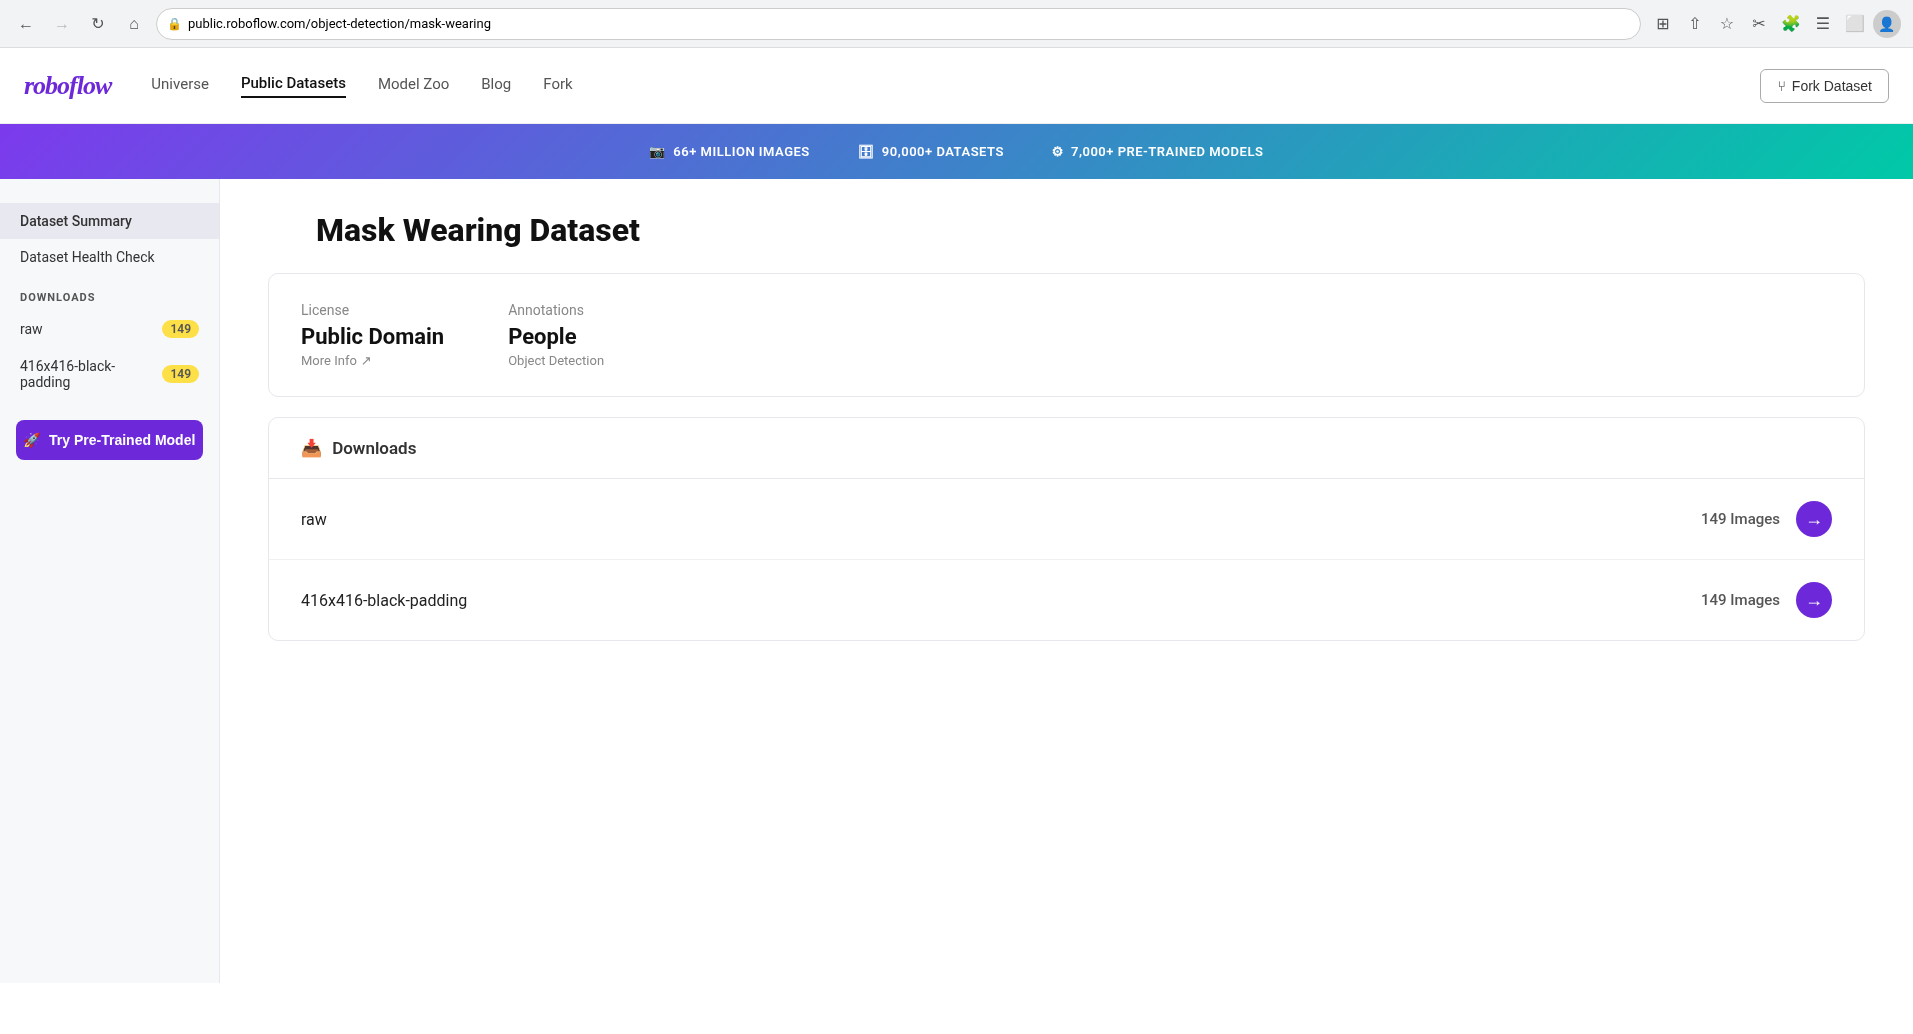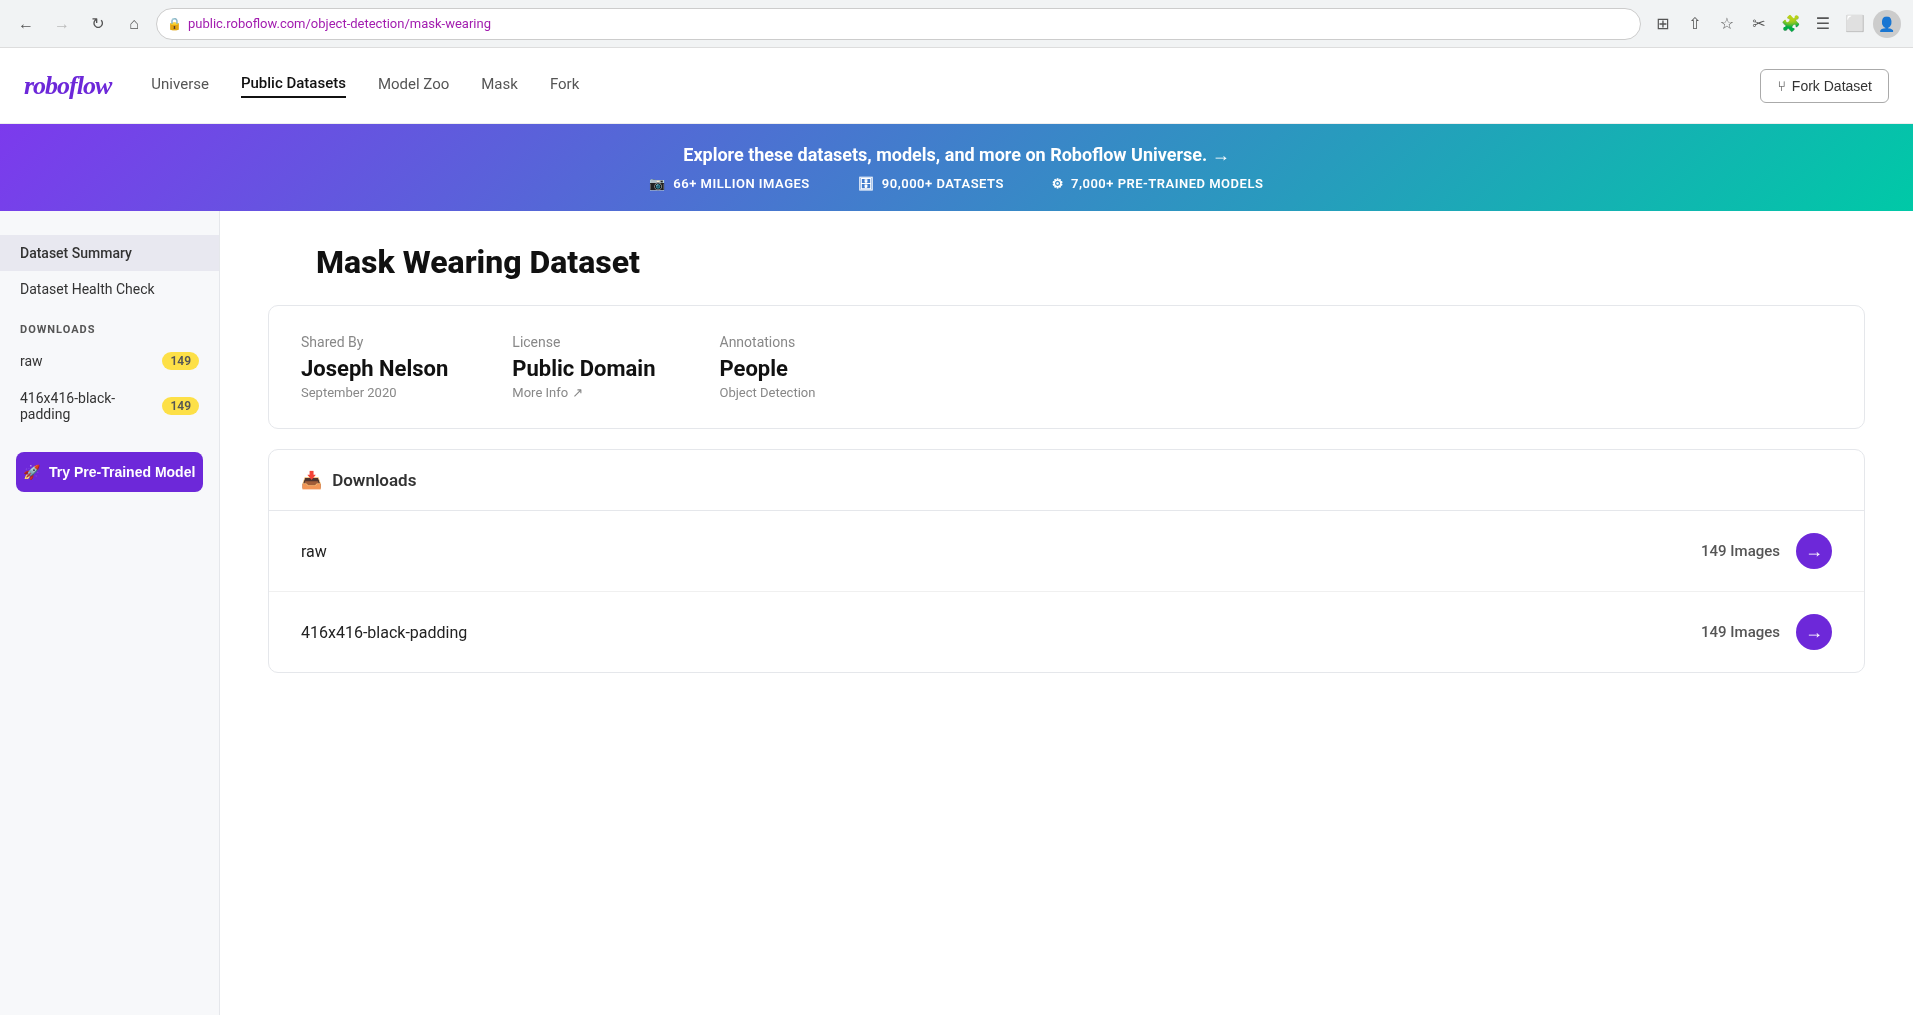--- a/index.html
+++ b/index.html
@@ -29,21 +29,21 @@
       border-radius: 20px;
       padding: 4px 14px 4px 10px;
       display: flex;
       align-items: center;
       gap: 6px;
       height: 32px;
       font-size: 13px;
       color: #444;
     }
     .address-bar .lock-icon { color: #555; font-size: 12px; }
-    .address-bar .url-text { color: #a21caf; font-size: 13px; }
+    .address-bar .url-text { color: #000000; font-size: 13px; }
     .browser-actions {
       display: flex;
       gap: 4px;
       align-items: center;
     }
     .browser-action-btn {
       width: 28px; height: 28px;
       background: none; border: none; cursor: pointer;
       color: #555; font-size: 16px; display: flex; align-items: center; justify-content: center;
       border-radius: 50%;
@@ -311,31 +311,30 @@
     <div class="avatar-btn">👤</div>
   </div>
 </div>
 
 <header class="site-header">
   <div class="logo">roboflow</div>
   <nav class="nav-links">
     <a class="nav-link">Universe</a>
     <a class="nav-link active">Public Datasets</a>
     <a class="nav-link">Model Zoo</a>
-    <a class="nav-link">Mask</a>
+    <a class="nav-link">Blog</a>
     <a class="nav-link">Fork</a>
   </nav>
   <button class="fork-btn">
     <span>⑂</span>
     <span>Fork Dataset</span>
   </button>
 </header>
 
 <div class="banner">
-  <div class="banner-title">Explore these datasets, models, and more on Roboflow Universe. →</div>
   <div class="banner-stats">
     <div class="banner-stat">
       <span>📷</span>
       <span>66+ MILLION IMAGES</span>
     </div>
     <div class="banner-stat">
       <span>🗄</span>
       <span>90,000+ DATASETS</span>
     </div>
     <div class="banner-stat">
@@ -366,25 +365,20 @@
     <button class="try-model-btn">
       <span>🚀</span>
       <span>Try Pre-Trained Model</span>
     </button>
   </aside>
 
   <main class="content">
     <h1 class="dataset-title">Mask Wearing Dataset</h1>
 
     <div class="info-card">
-      <div class="info-group">
-        <div class="info-label">Shared By</div>
-        <div class="info-value">Joseph Nelson</div>
-        <div class="info-sub">September 2020</div>
-      </div>
       <div class="info-group">
         <div class="info-label">License</div>
         <div class="info-value">Public Domain</div>
         <div class="info-sub">
           <a href="#">
             <span>More Info</span>
             <span>↗</span>
           </a>
         </div>
       </div>

